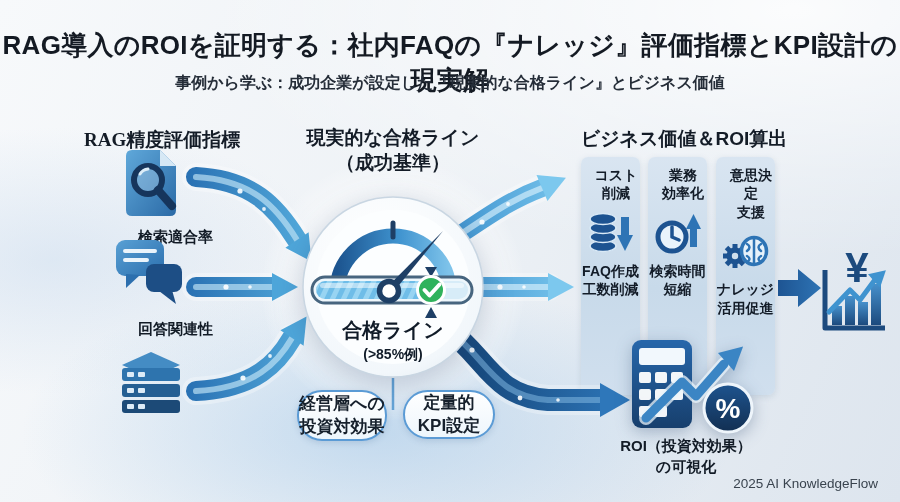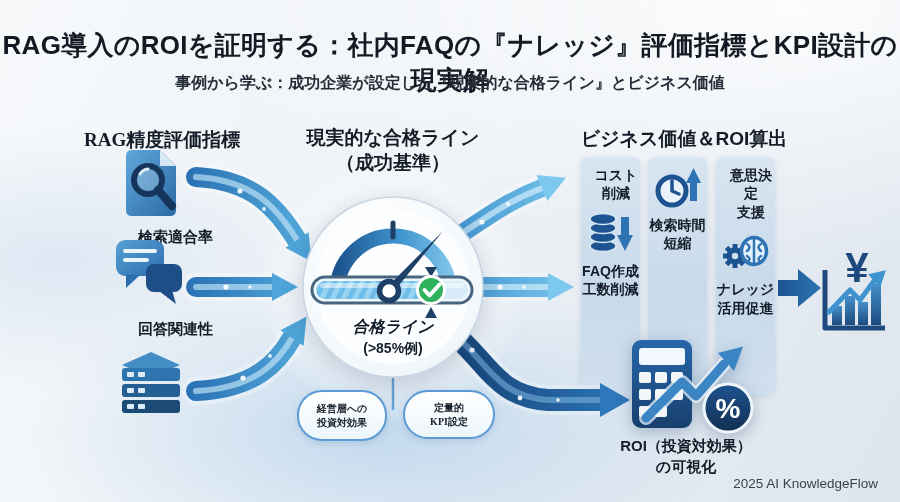--- a/index.html
+++ b/index.html
@@ -24,27 +24,27 @@
   .icon-abs{position:absolute;}
   .panel{position:absolute;top:157px;width:59px;height:238px;border-radius:7px;
     background:linear-gradient(180deg,#d9e5f1 0%,#c8daea 55%,#d0dfee 100%);
     box-shadow:0 2px 6px rgba(90,120,150,.18);}
   .p-head{margin-top:9px;font-size:14px;font-weight:bold;line-height:1.32;text-align:center;color:#131c28;padding-left:11px;}
   .p-head span,.p-label span{display:block;}
   .p-icon{height:50px;margin-top:4px;display:flex;justify-content:center;align-items:center;}
   .p-label{font-size:14px;font-weight:bold;line-height:1.32;text-align:center;margin-top:5px;color:#131c28;}
   .badge{position:absolute;border:2.5px solid #5b9bd5;border-radius:25px;
     background:linear-gradient(180deg,#ffffff,#edf6fc);
-    font-size:10px;font-weight:bold;line-height:1.32;color:#16202c;
+    font-size:17px;font-weight:bold;line-height:1.32;color:#16202c;
     display:flex;align-items:center;justify-content:center;text-align:center;
-    box-shadow:0 2px 6px rgba(80,120,160,.22);font-family:Liberation Serif, serif;}
+    box-shadow:0 2px 6px rgba(80,120,160,.22);}
   .badge span{display:block;}
   .gauge-label{position:absolute;left:301px;top:317px;width:184px;text-align:center;
     font-weight:bold;color:#101b28;}
-  .gauge-label .l1{display:block;font-size:16px;font-style:italic;}
+  .gauge-label .l1{display:block;font-size:20px;}
   .gauge-label .l2{display:block;font-size:14px;margin-top:2px;}
   .roi-label{position:absolute;left:588px;top:435px;width:196px;text-align:center;
     font-size:15px;font-weight:bold;line-height:1.4;color:#121b26;}
   .roi-label span{display:block;}
   .footer{position:absolute;right:22px;top:476px;font-size:13.5px;color:#39434e;}
   svg{display:block;}
   .overlay{position:absolute;left:0;top:0;pointer-events:none;}
   .gauge-svg{position:absolute;left:301px;top:195px;filter:drop-shadow(0 7px 14px rgba(40,70,110,.28));}
 </style>
 </head>
@@ -71,20 +71,24 @@
         <polygon points="30,26 46,26 38,42" fill="#2e74b5"></polygon>
       </svg>
     </div>
     <div class="p-label">
       <span>FAQ作成</span>
       <span>工数削減</span>
     </div>
   </div>
 
   <div class="panel" style="left:648px;">
+    <div class="p-head">
+      <span>業務</span>
+      <span>効率化</span>
+    </div>
     <div class="p-icon">
       <svg width="48" height="46" viewBox="0 0 48 46">
         <circle cx="18" cy="28" r="14" fill="#e9f3fb" stroke="#1d5391" stroke-width="5"></circle>
         <path d="M18,28 L18,18 M18,28 L25,31" stroke="#1d5391" stroke-width="3.5" stroke-linecap="round" fill="none"></path>
         <rect x="36" y="20" width="7" height="18" fill="#2e74b5"></rect>
         <polygon points="32,20 47,20 39.5,5" fill="#2e74b5"></polygon>
       </svg>
     </div>
     <div class="p-label">
       <span>検索時間</span>

